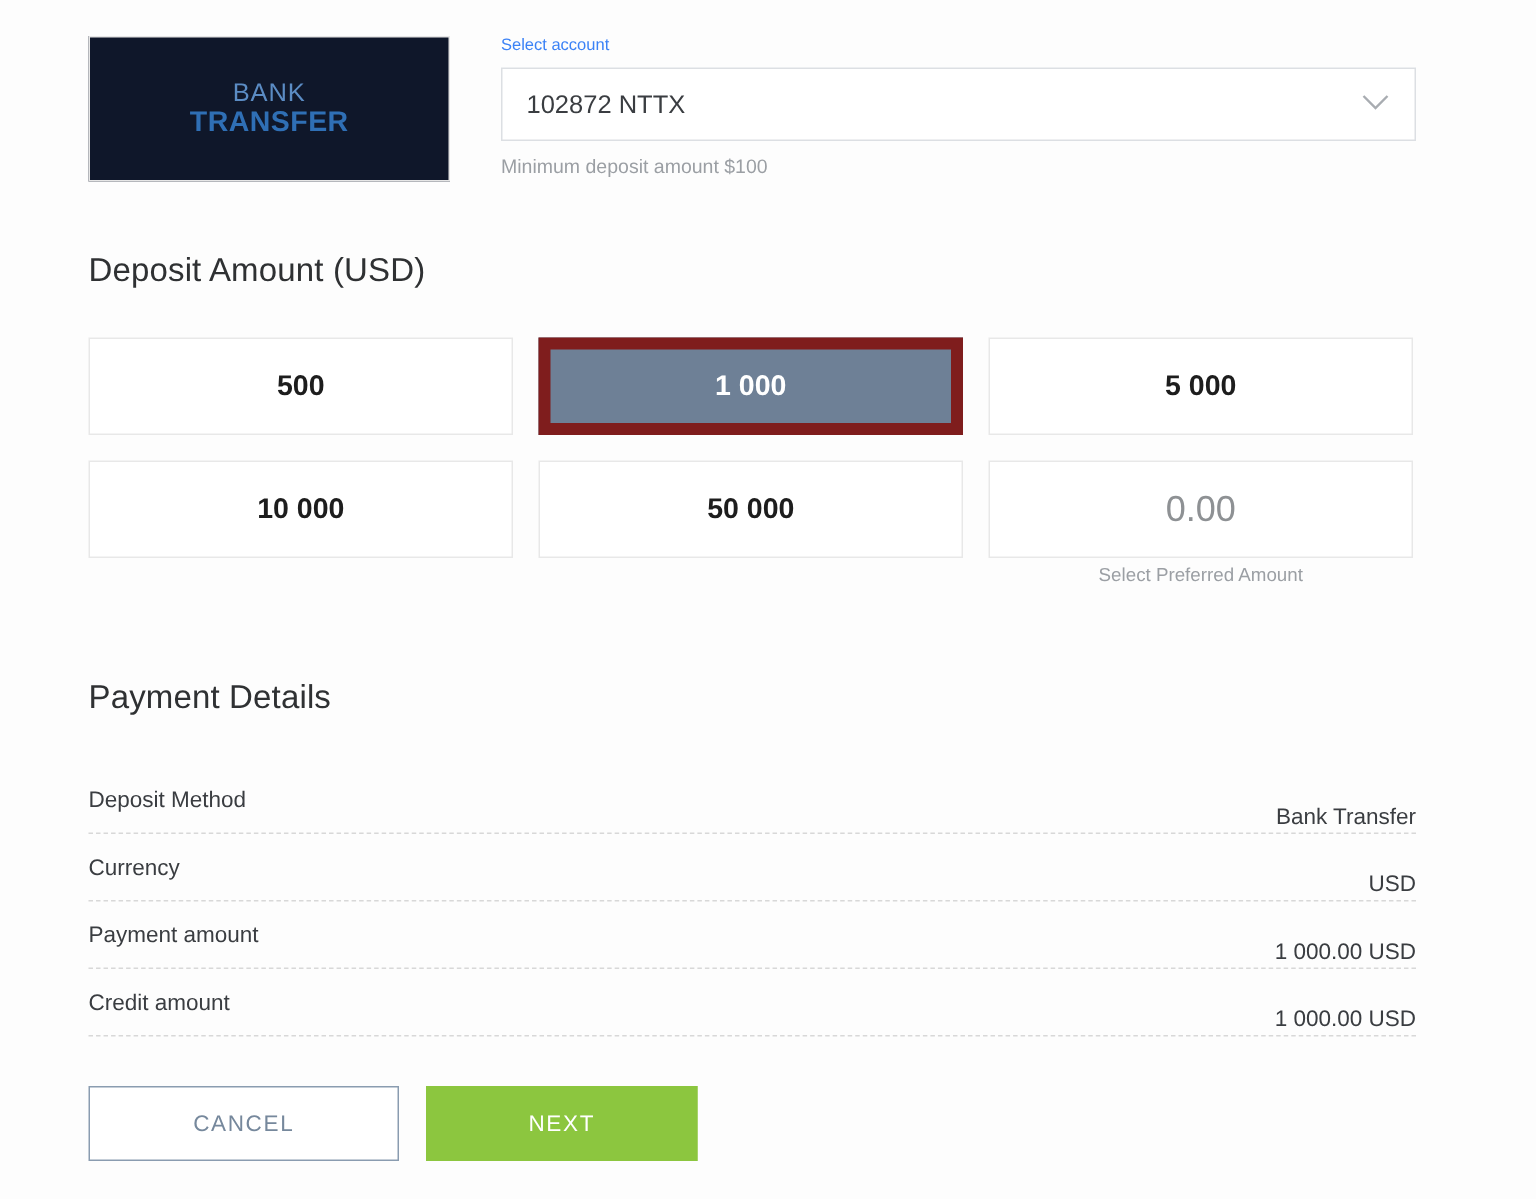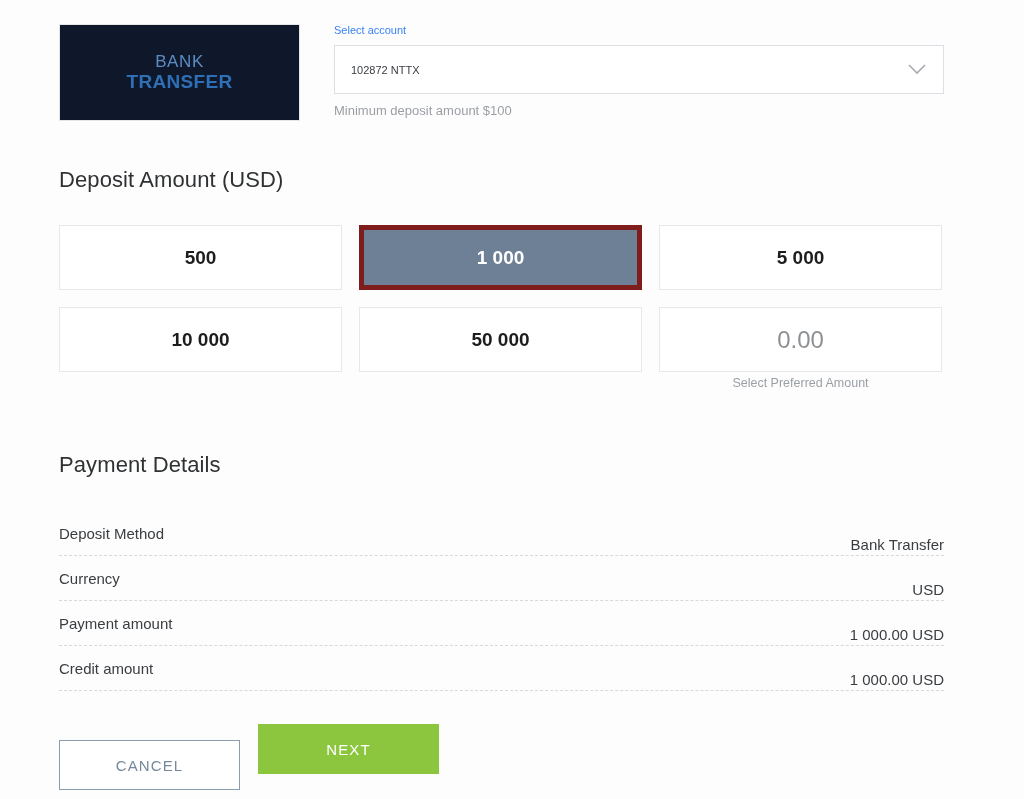--- a/index.html
+++ b/index.html
@@ -73,21 +73,21 @@
   .select-box {
     position: relative;
     height: 49px;
     border: 1px solid #dcdfe3;
     background: #ffffff;
     display: flex;
     align-items: center;
     padding: 0 16px;
   }
   .select-value {
-    font-size: 11px;
+    font-size: 17px;
     color: #3a3d41;
   }
   .chevron {
     position: absolute;
     right: 17px;
     top: 50%;
     transform: translateY(-50%);
     display: block;
   }
   .hint-below {
@@ -130,21 +130,21 @@
     font-weight: 700;
     color: #1d1d1d;
     display: flex;
     align-items: center;
     justify-content: center;
     cursor: pointer;
     padding: 0;
   }
   .amount-btn.selected {
     background: #6e8096;
-    border: 5px solid #7f1d1d;
+    border: 8px solid #7f1d1d;
     color: #ffffff;
   }
   .amount-input {
     height: 65px;
     border: 1px solid #e8e8e8;
     background: #ffffff;
     font-family: "Liberation Sans", sans-serif;
     font-size: 24px;
     color: #8e9194;
     text-align: center;
@@ -201,25 +201,24 @@
     font-family: "Liberation Sans", sans-serif;
     font-size: 15px;
     letter-spacing: 1.1px;
     cursor: pointer;
     display: flex;
     align-items: center;
     justify-content: center;
     padding: 0;
   }
   .btn-cancel {
-    width: 181px;
+    width: 207px;
     background: #ffffff;
     border: 1px solid #8a9cb0;
     color: #76889c;
-    margin-top: 16px;
   }
   .btn-next {
     width: 181px;
     background: #8cc63f;
     border: 1px solid #8cc63f;
     color: #ffffff;
   }
 </style>
 </head>
 <body>

